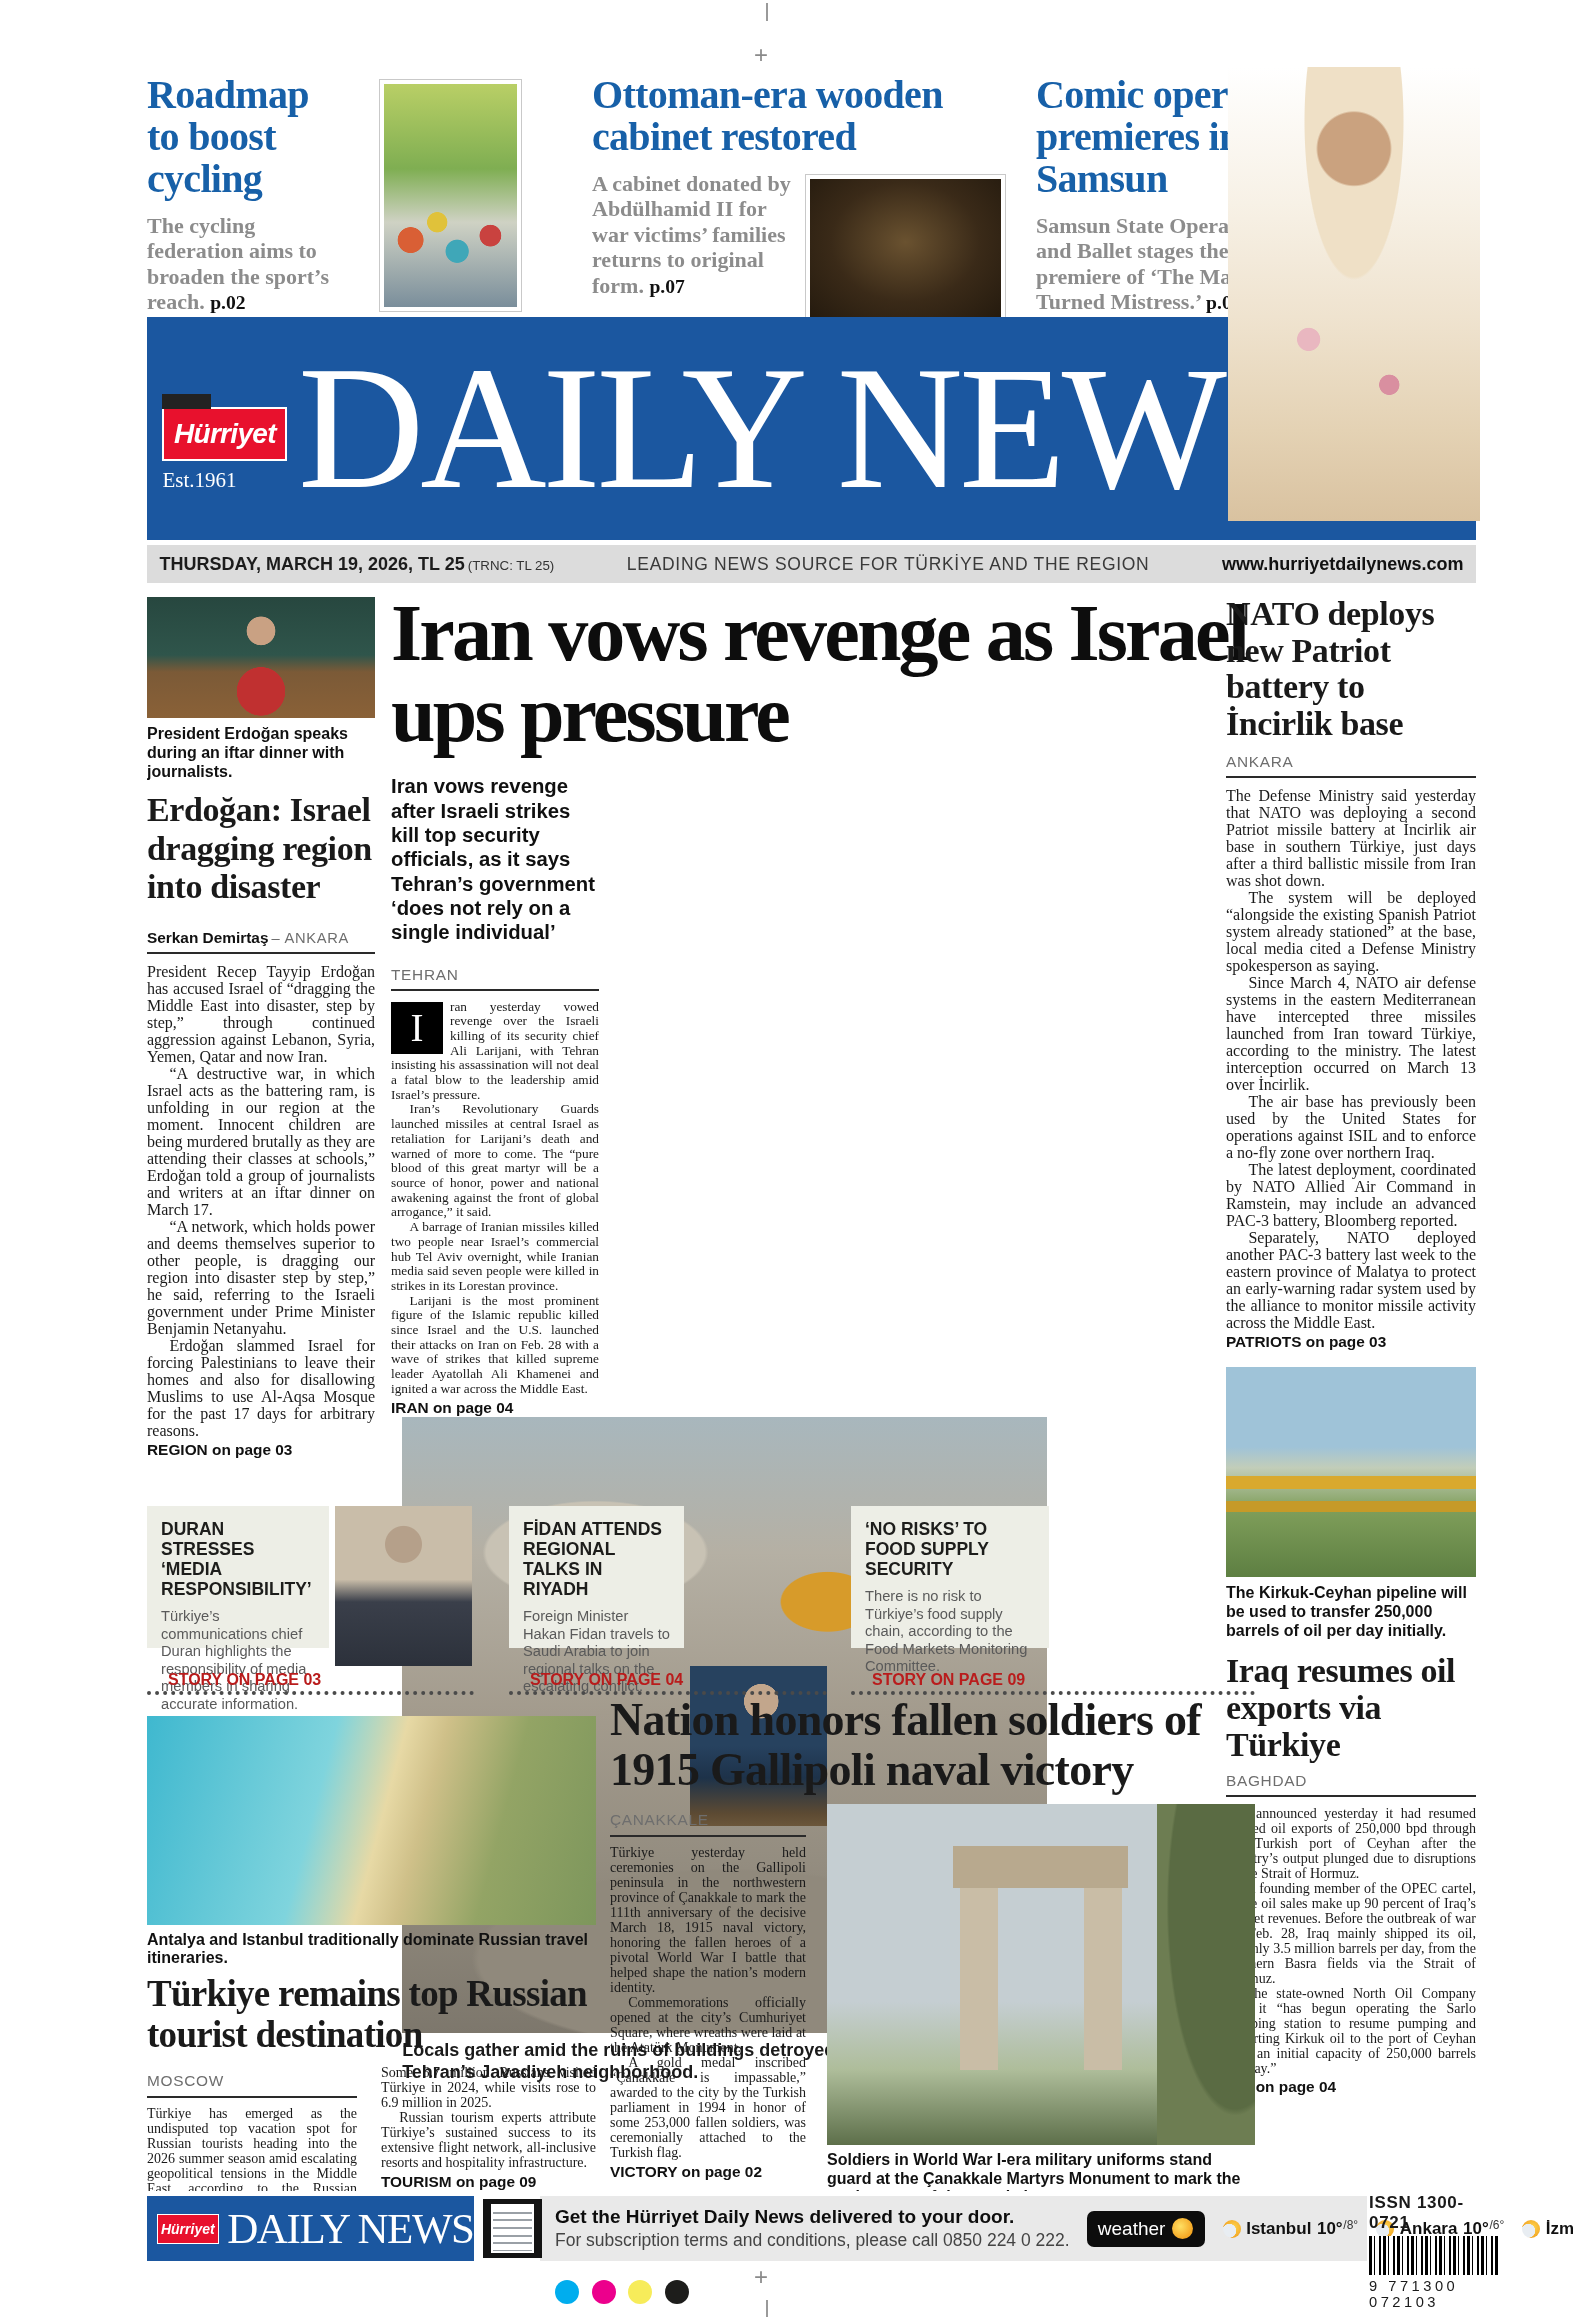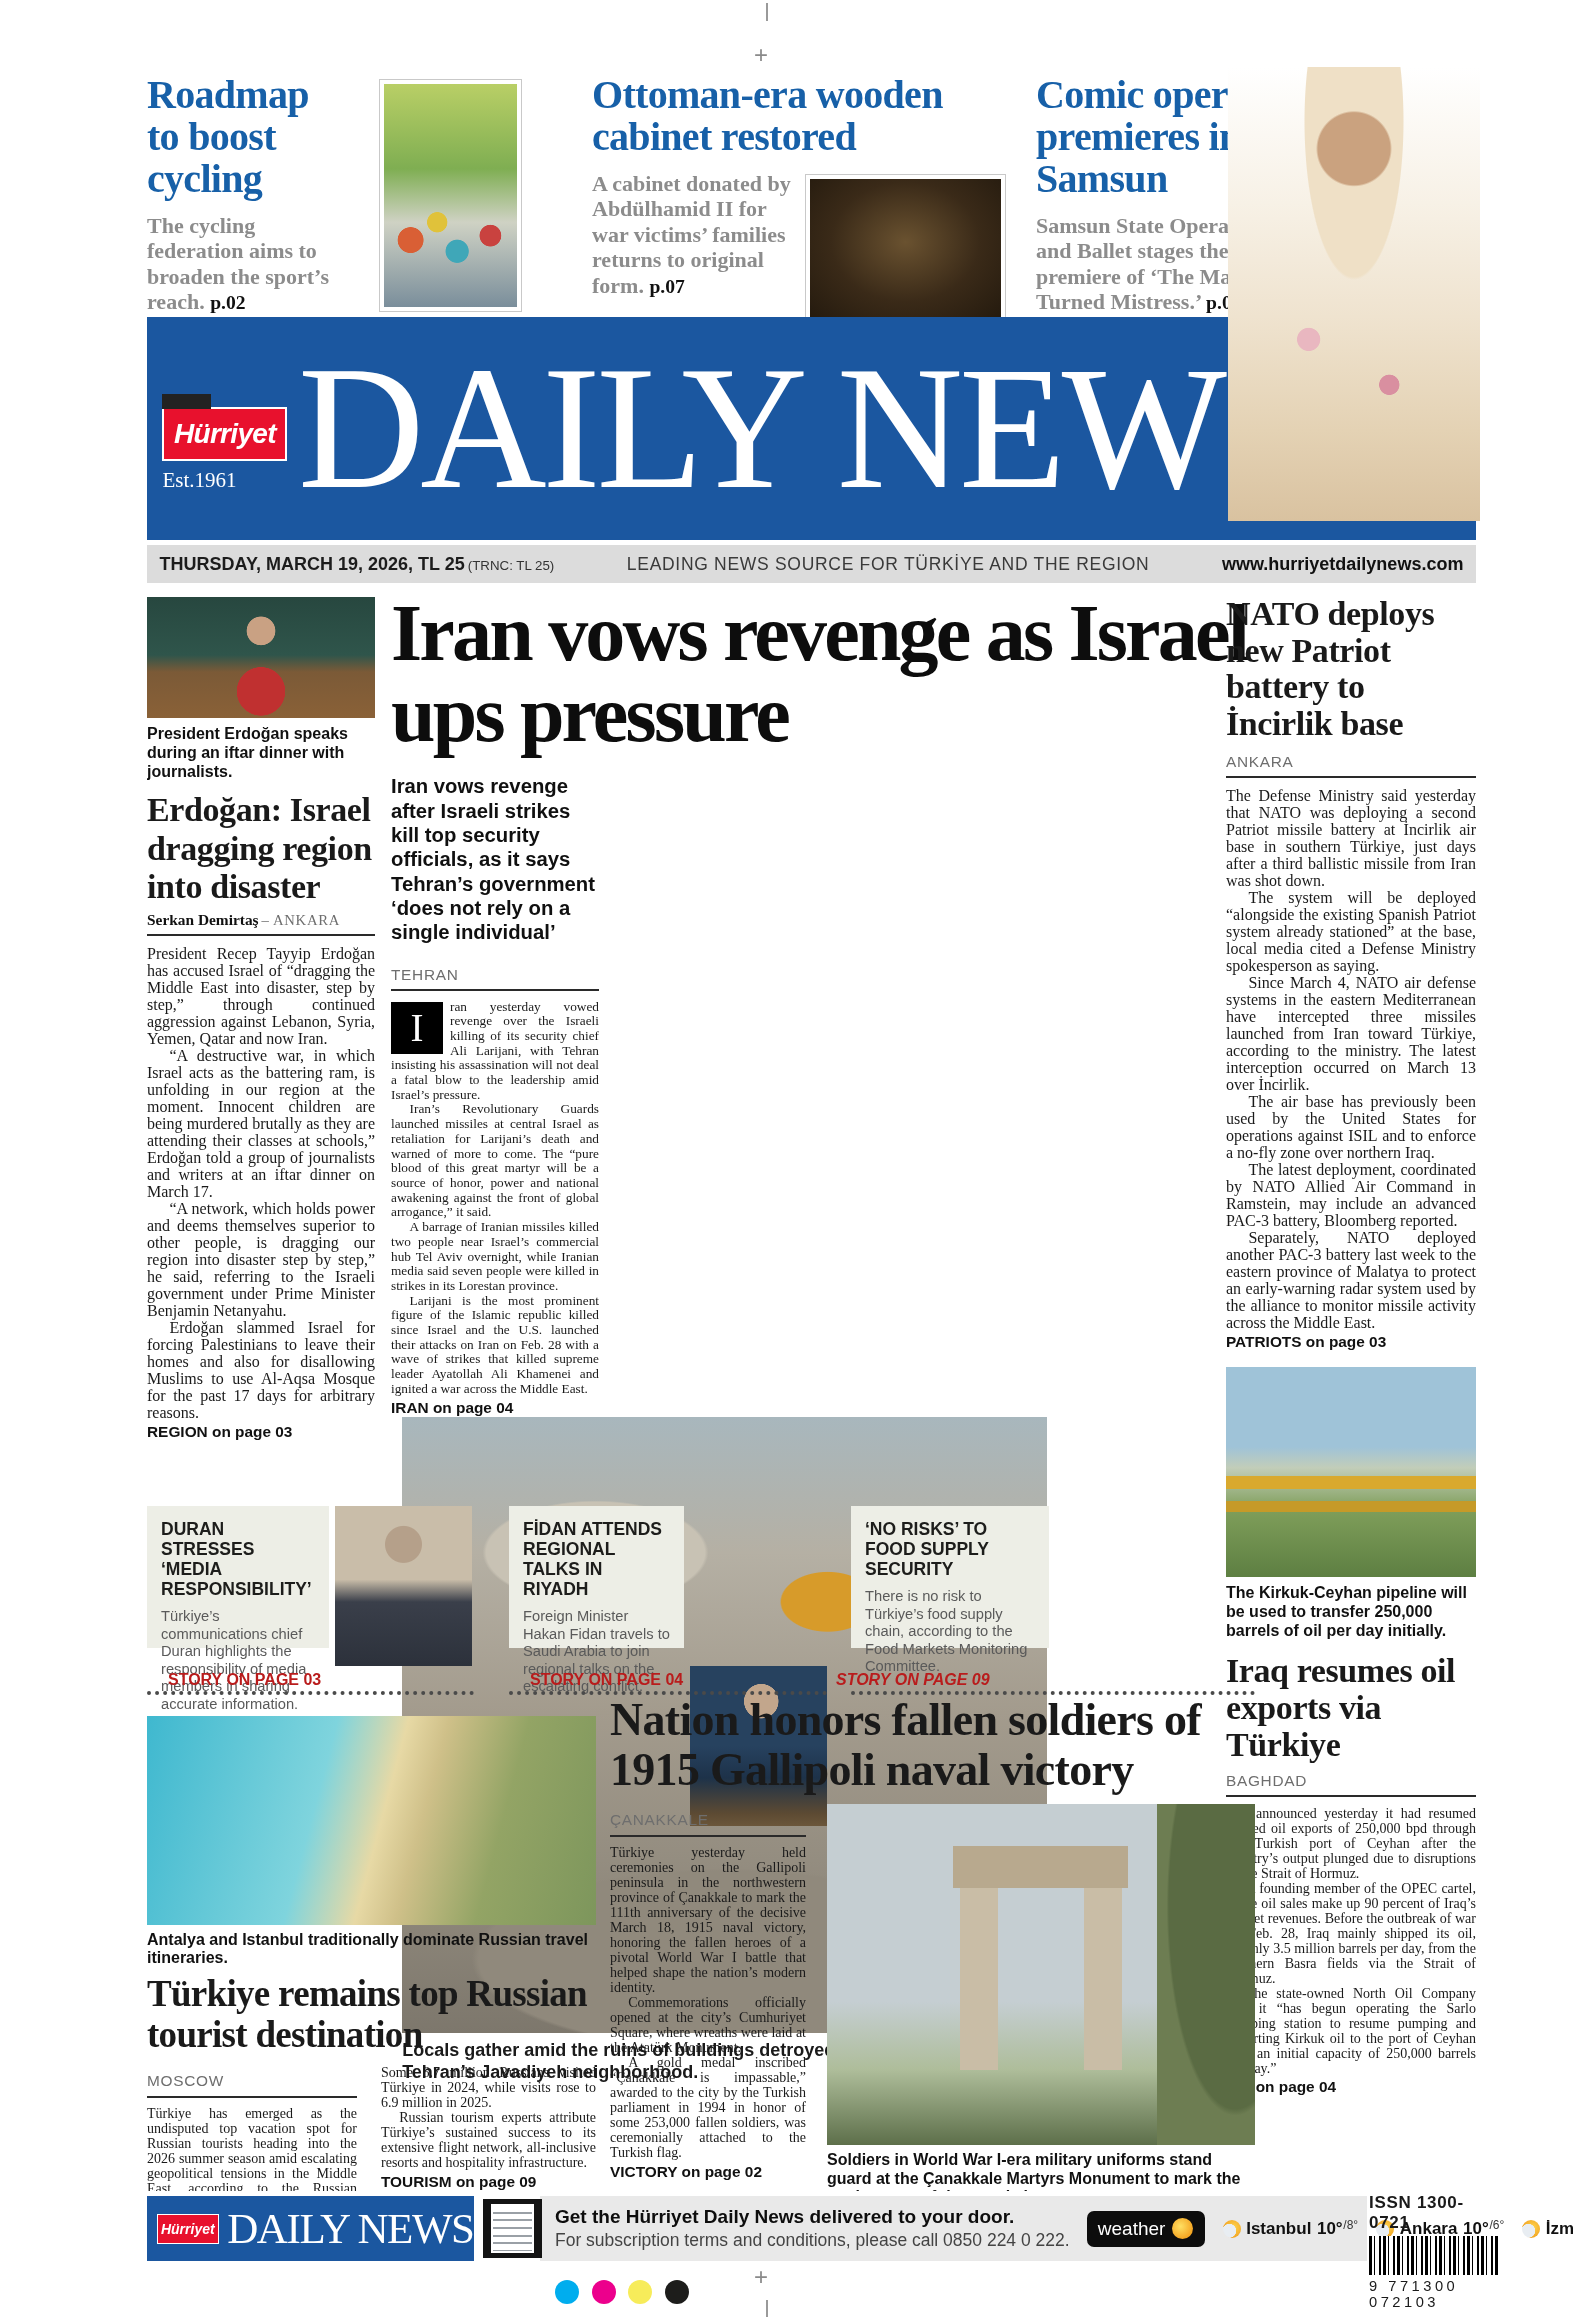--- a/index.html
+++ b/index.html
@@ -43,21 +43,21 @@
   .caption{font-family:"Liberation Sans",sans-serif;font-weight:700;font-size:16px;line-height:1.18;color:#111;}
   .dateline{font-family:"Liberation Sans",sans-serif;color:#6e6e6e;font-size:15.4px;letter-spacing:0.7px;margin-top:7px;}
   .rule{border-bottom:2.1px solid #2a2a2a;margin:5.6px 0 8.4px 0;}
   .body p{margin:0;text-align:justify;}
   .body p + p{text-indent:1.4em;}
   .pageref{font-family:"Liberation Sans",sans-serif;font-weight:700;font-size:15.4px;color:#111;margin-top:2.8px;}
 
   
   #col-left .headline{font-size:34px;line-height:1.12;font-weight:600;letter-spacing:-0.4px;margin-top:9.8px;}
   #col-left .body{font-size:16px;line-height:17px;}
-  .byline{font-family:Liberation Serif, serif;margin-top:5px;}
+  .byline{font-family:Liberation Sans, sans-serif;margin-top:23px;}
   .byline .b-name{font-weight:700;font-size:15.4px;color:#111;}
   .byline .b-loc{font-size:14.7px;color:#6e6e6e;letter-spacing:0.7px;}
 
   
   #lead-headline{font-size:80px;line-height:1.01;font-weight:700;letter-spacing:-2.8px;color:#0d0d0d;}
   #lead-row{display:flex;margin-top:11.2px;flex-direction:column;}
   #deck-col{width:208px;padding-top:8.4px;}
   .deck{font-family:"Liberation Sans",sans-serif;font-weight:700;font-size:20.3px;line-height:1.2;color:#101010;}
   #deck-col .dateline{margin-top:21px;}
   #deck-col .body{font-size:13.3px;line-height:14.7px;}
@@ -292,21 +292,21 @@
     <div class="abs brief-box" style="left:704px;top:0;width:198px;height:142px;">
       <div class="brief-h">‘NO RISKS’ TO FOOD SUPPLY SECURITY</div>
       <div class="brief-s">There is no risk to Türkiye’s food supply chain, according to the Food Markets Monitoring Committee.</div>
     </div>
     <div class="abs photo" style="left:907px;top:0;width:201px;height:160px;background:
         radial-gradient(circle at 70% 55%,#e8b73a 0 17px,transparent 17.5px),
         radial-gradient(circle at 85% 70%,#c14f3e 0 12.6px,transparent 13.3px),
         radial-gradient(circle at 58% 75%,#9fbf3f 0 11.2px,transparent 12px),
         radial-gradient(ellipse 42px 77px at 25% 55%,#b7b3ad 0 70%,transparent 72%),
         linear-gradient(135deg,#d8832f 0%,#e8b73a 35%,#b7c24a 60%,#a34f3e 85%,#7a4a5e 100%);"></div>
-    <div class="abs storyref" style="left:668px;top:165px;font-style:italic;">STORY ON PAGE 09</div>
+    <div class="abs storyref" style="left:704px;top:165px;">STORY ON PAGE 09</div>
     <div class="abs dotted" style="left:704px;top:185px;width:404px;"></div>
   </div>
 
   <div class="abs" style="left:147px;top:1716px;width:449px;height:475px;overflow:hidden;">
     <div class="photo" style="width:449px;height:209px;background:
         linear-gradient(105deg,#3fb8cf 0%,#7fd4dd 38%,#e7d9a5 52%,#cfc089 60%,#93a465 76%,#7d965c 100%);"></div>
     <div class="caption" style="margin-top:5.6px;">Antalya and Istanbul traditionally dominate Russian travel itineraries.</div>
     <div class="b-headline" style="margin-top:5.6px;width:463px;">Türkiye remains top Russian tourist destination</div>
     <div class="cols">
       <div style="width:210px;">

